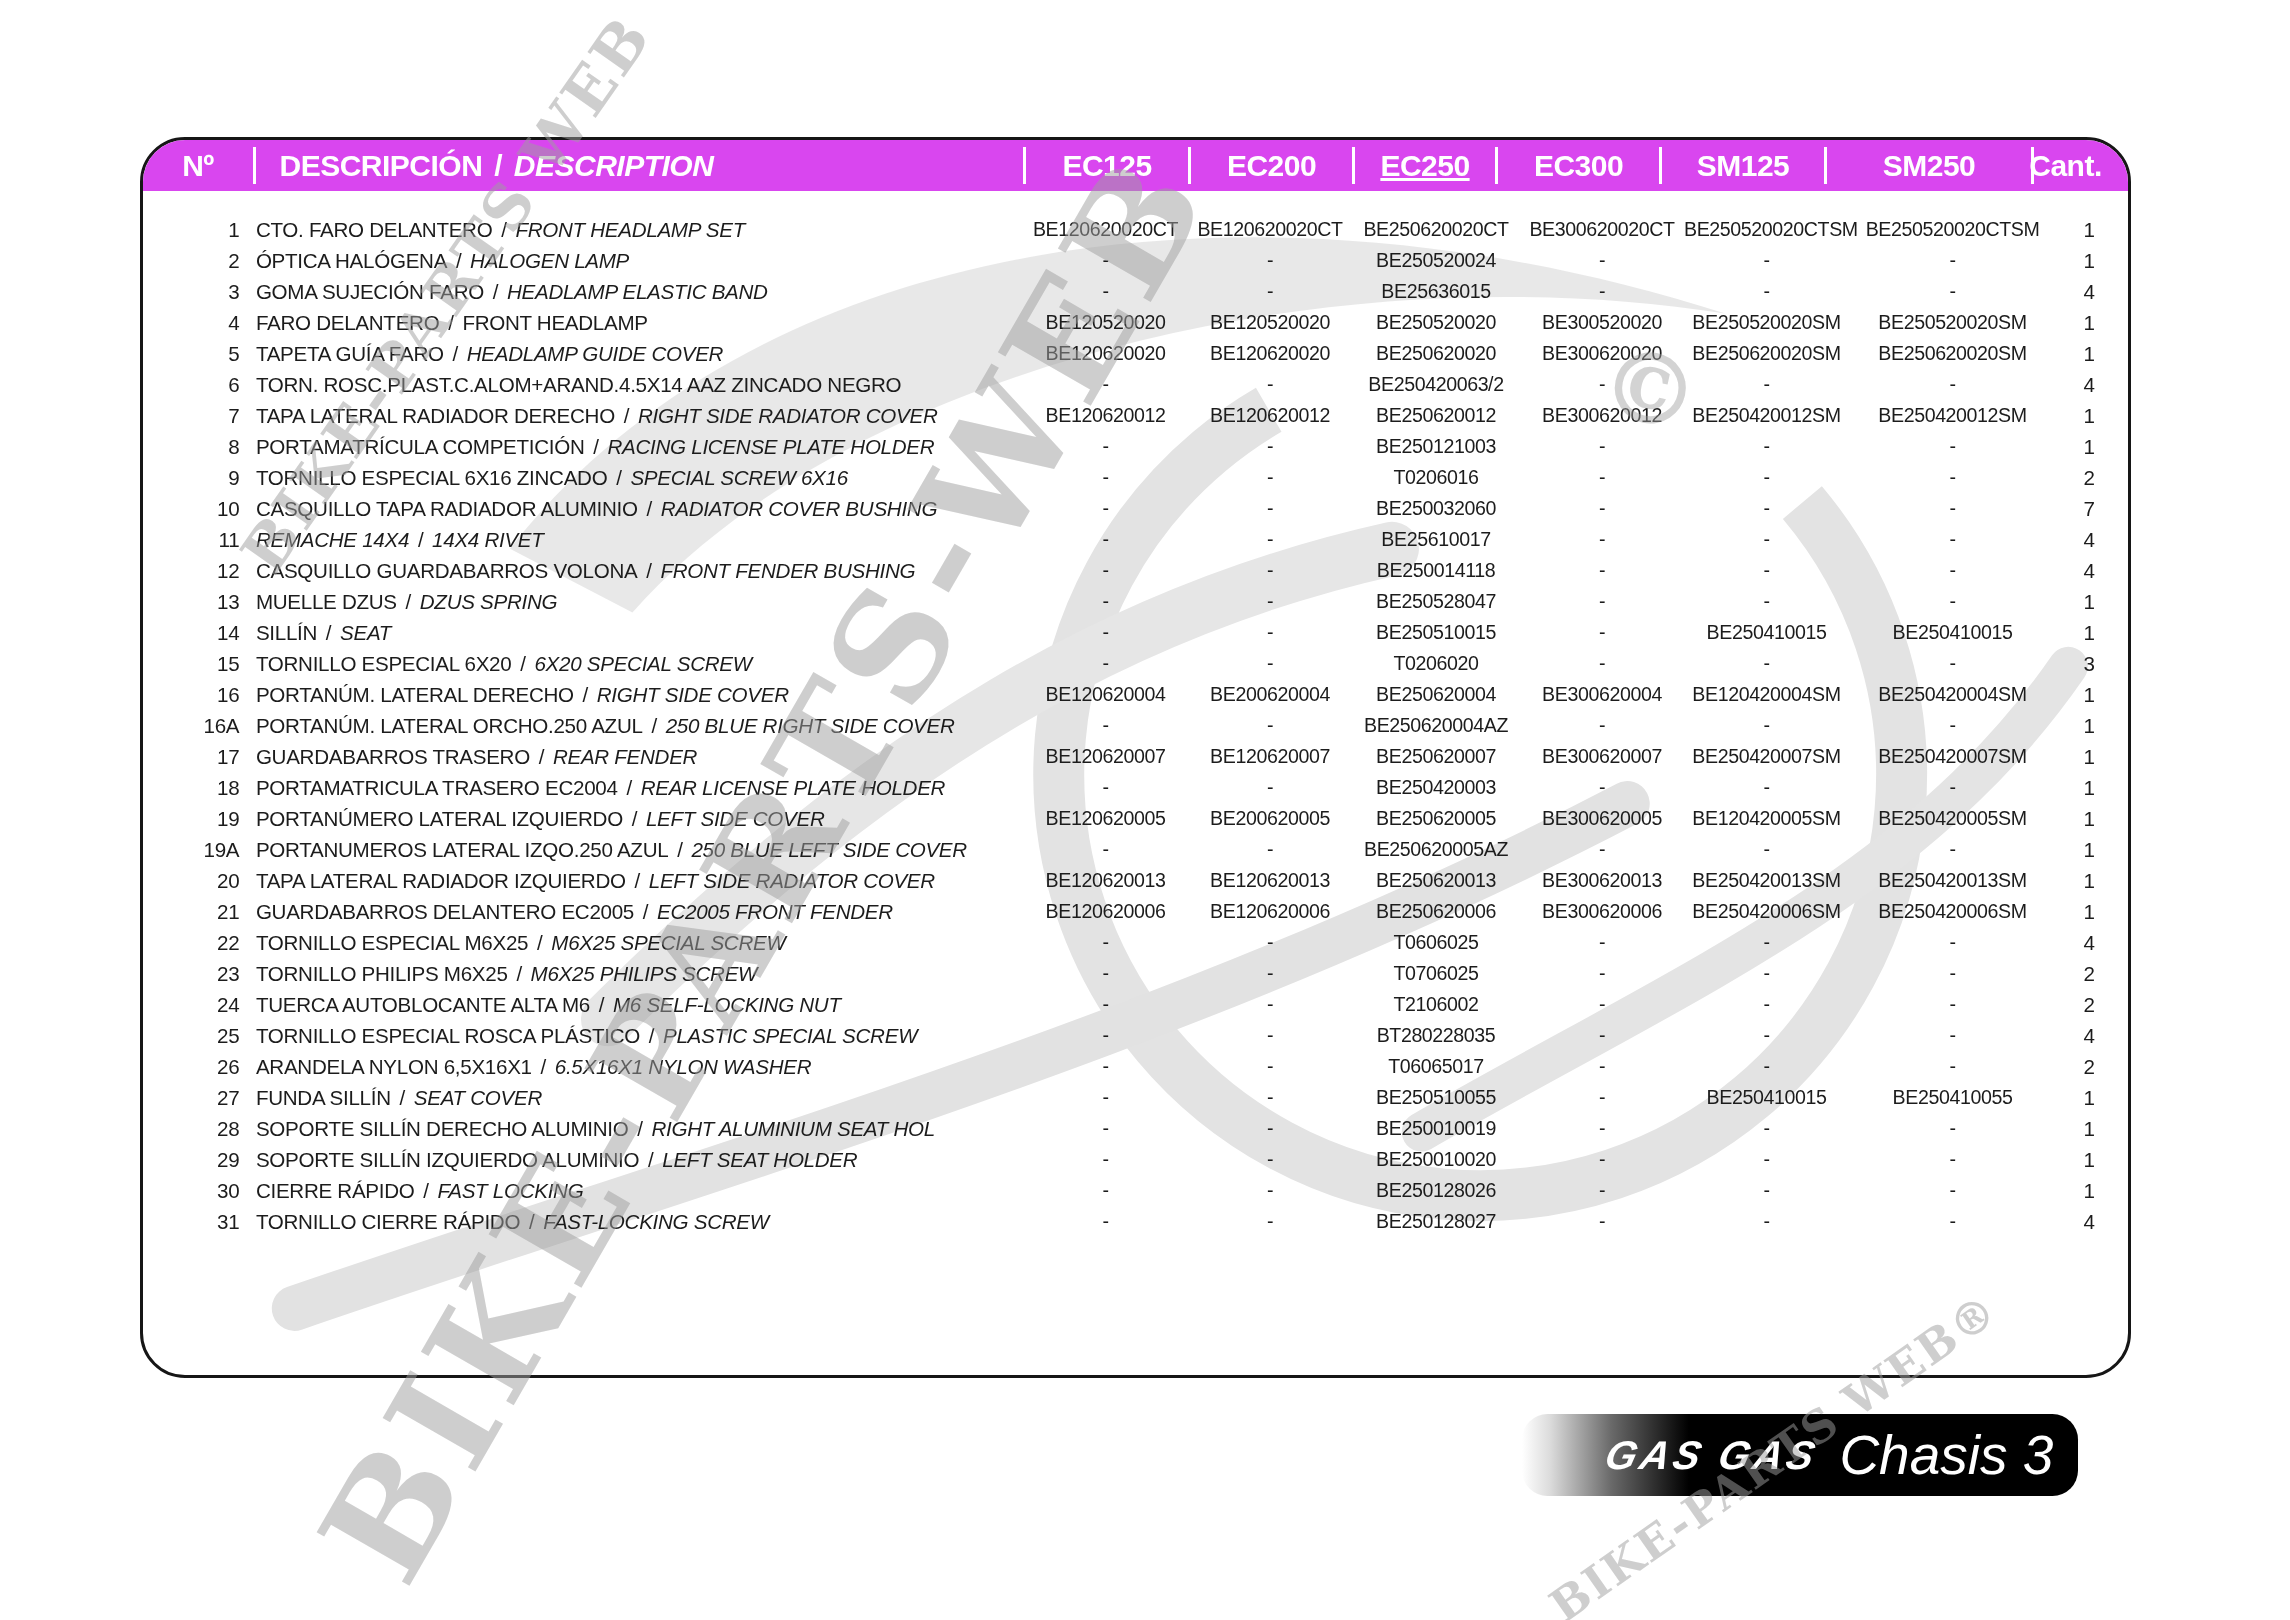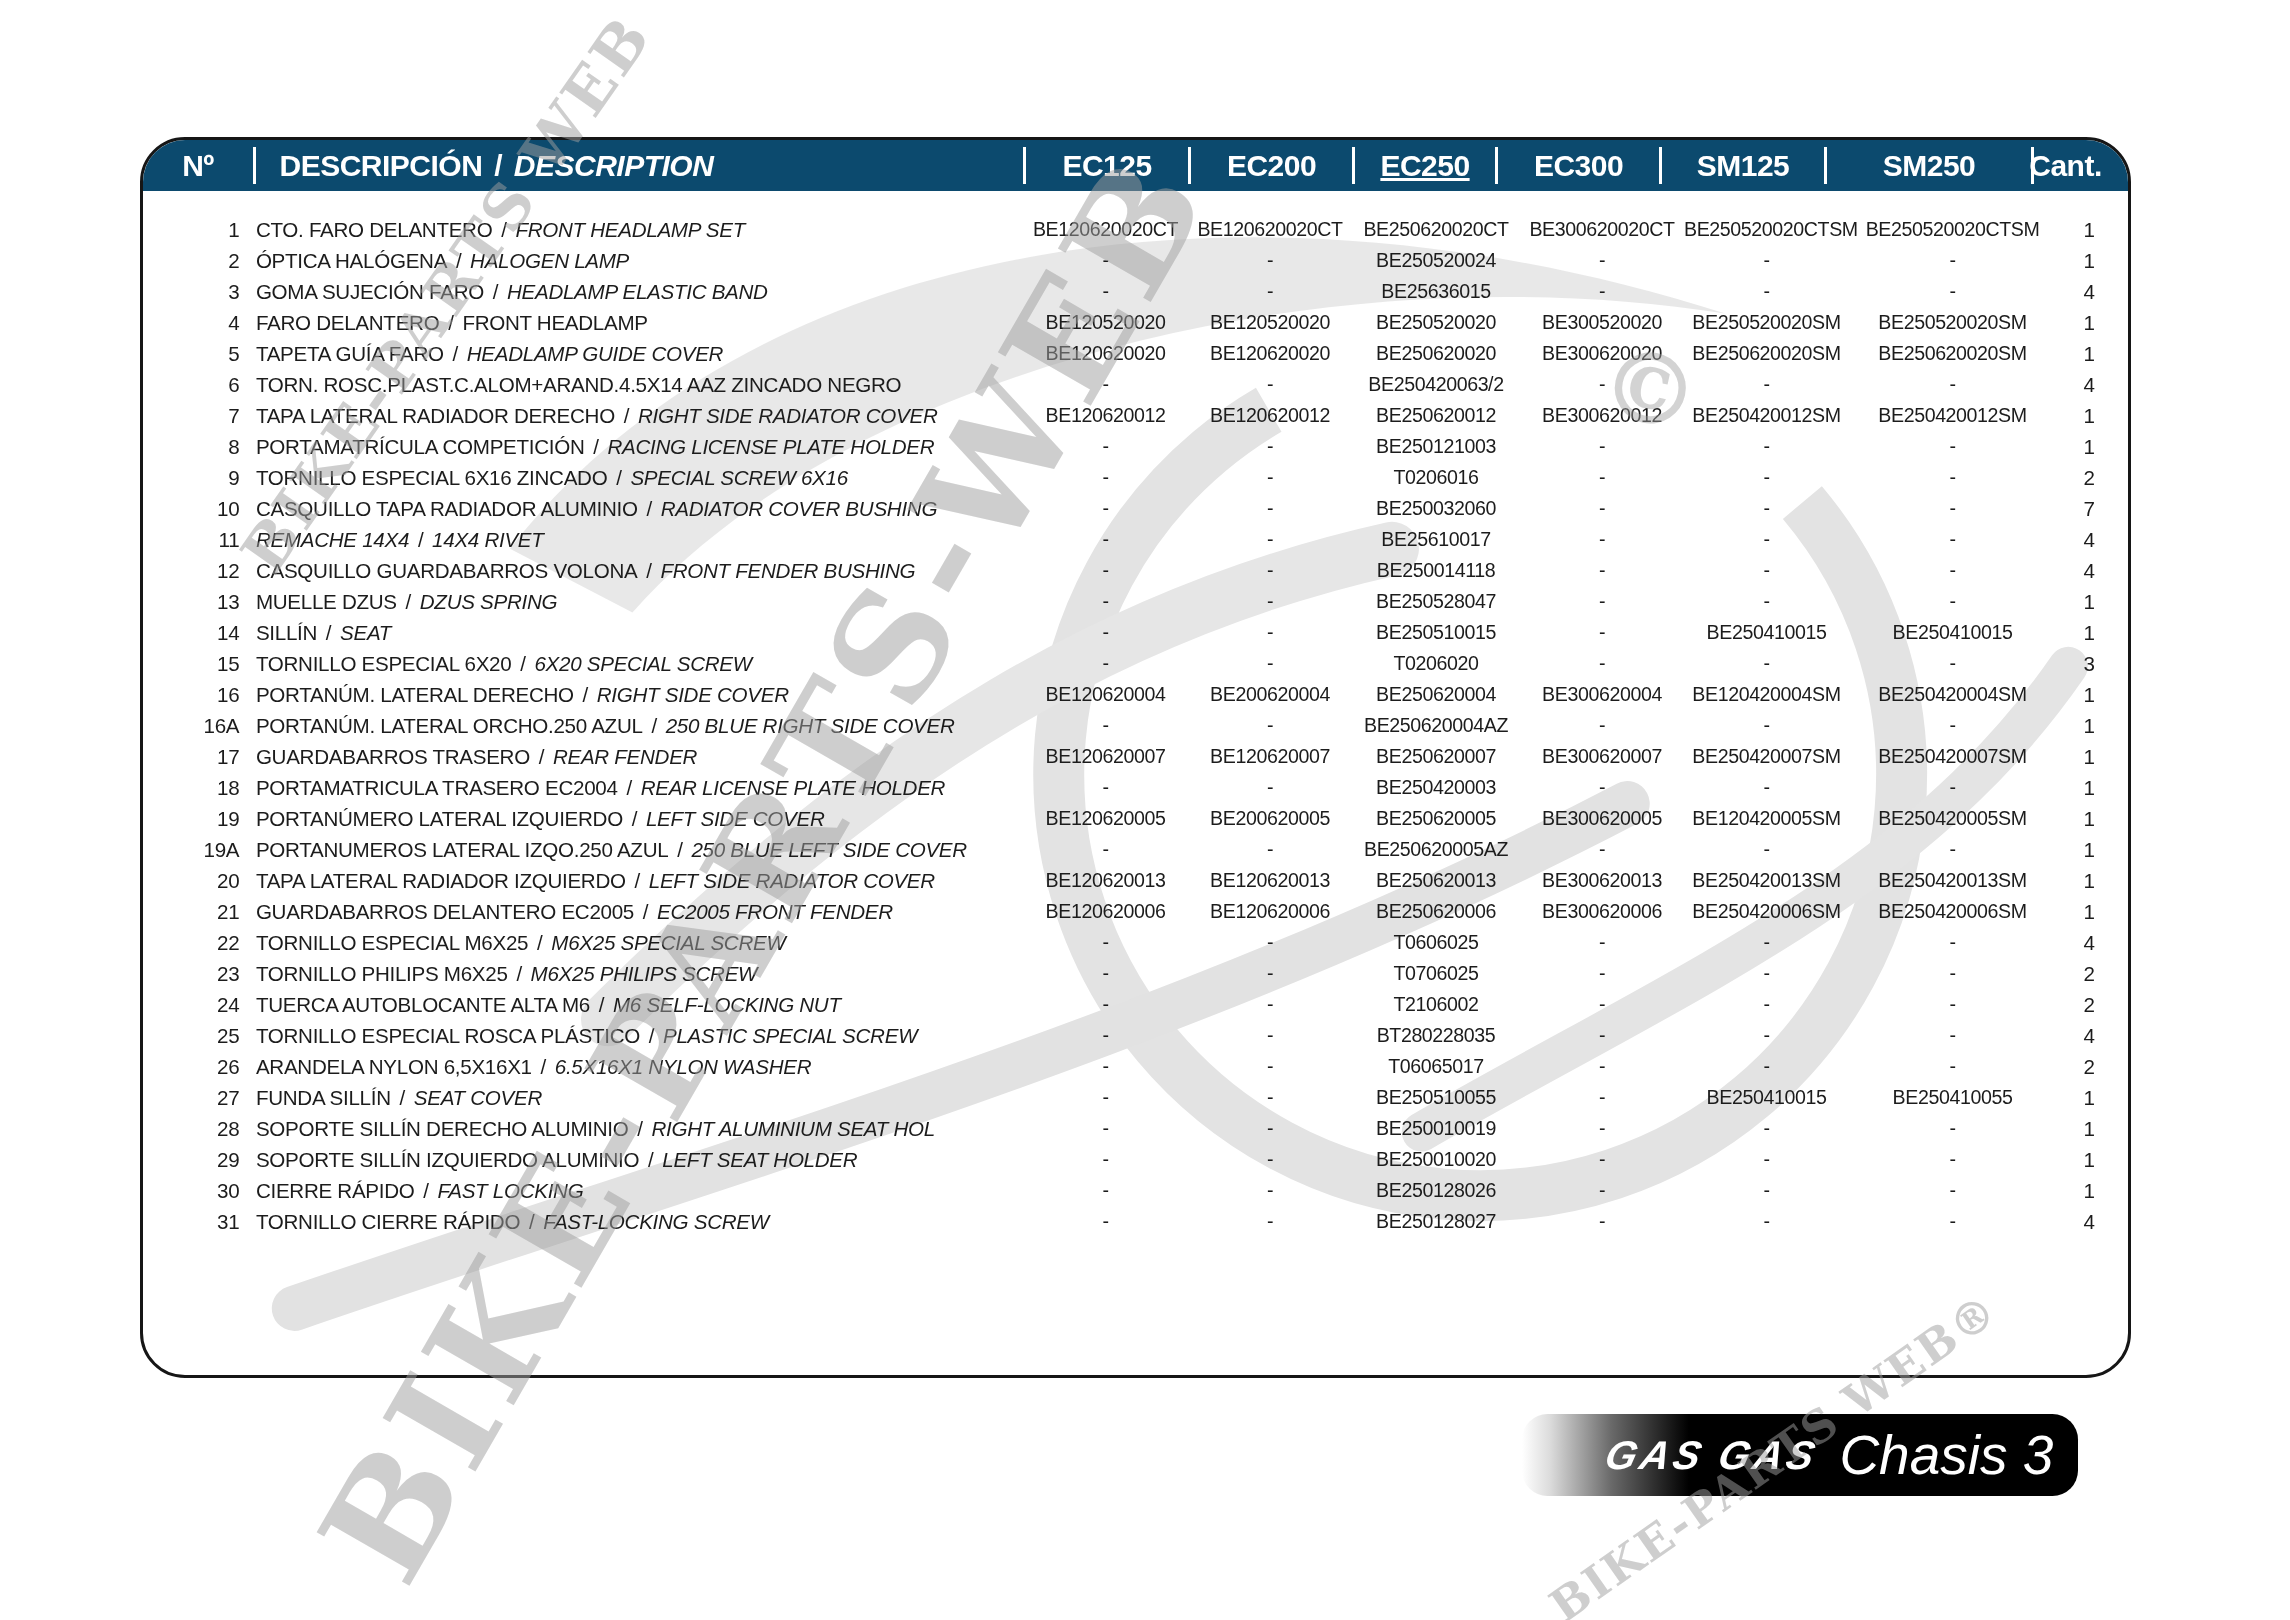--- a/index.html
+++ b/index.html
@@ -23,21 +23,21 @@
   .wm-topleft{left:446px;top:294px;font-size:61px;letter-spacing:2.9px;transform:translate(-50%,-50%) rotate(-55deg);}
   .wm-botright{left:1774px;top:1458px;font-size:45px;letter-spacing:2px;transform:translate(-50%,-50%) rotate(-35deg);}
   .wm-copy{left:1650px;top:389px;font-size:98px;transform:translate(-50%,-50%) rotate(12deg);opacity:.45;}
   
   .frame{
     position:absolute;left:140px;top:137px;width:1985px;height:1235px;
     border:3.9px solid #161616;border-radius:45px;
     box-sizing:content-box;background:transparent;overflow:hidden;z-index:1;
   }
   .thead{
-    display:flex;align-items:center;height:51px;background:#0c4a6e;color:#ffffff;
+    display:flex;align-items:center;height:51px;background:#d946ef;color:#ffffff;
     font-weight:bold;font-size:30px;letter-spacing:-0.5px;
   }
   .th{display:flex;align-items:center;justify-content:center;height:37px;box-sizing:border-box;}
   .th + .th{border-left:3.9px solid #ffffff;}
   .th.c-num{width:110px;}
   .th.c-desc{width:770px;justify-content:flex-start;padding-left:23.5px;}
   .th.c-m1{width:165px;}
   .th.c-m2{width:164px;text-align:center;}
   .th.c-m3{width:143px;text-decoration:underline;}
   .th.c-m4{width:164px;}

